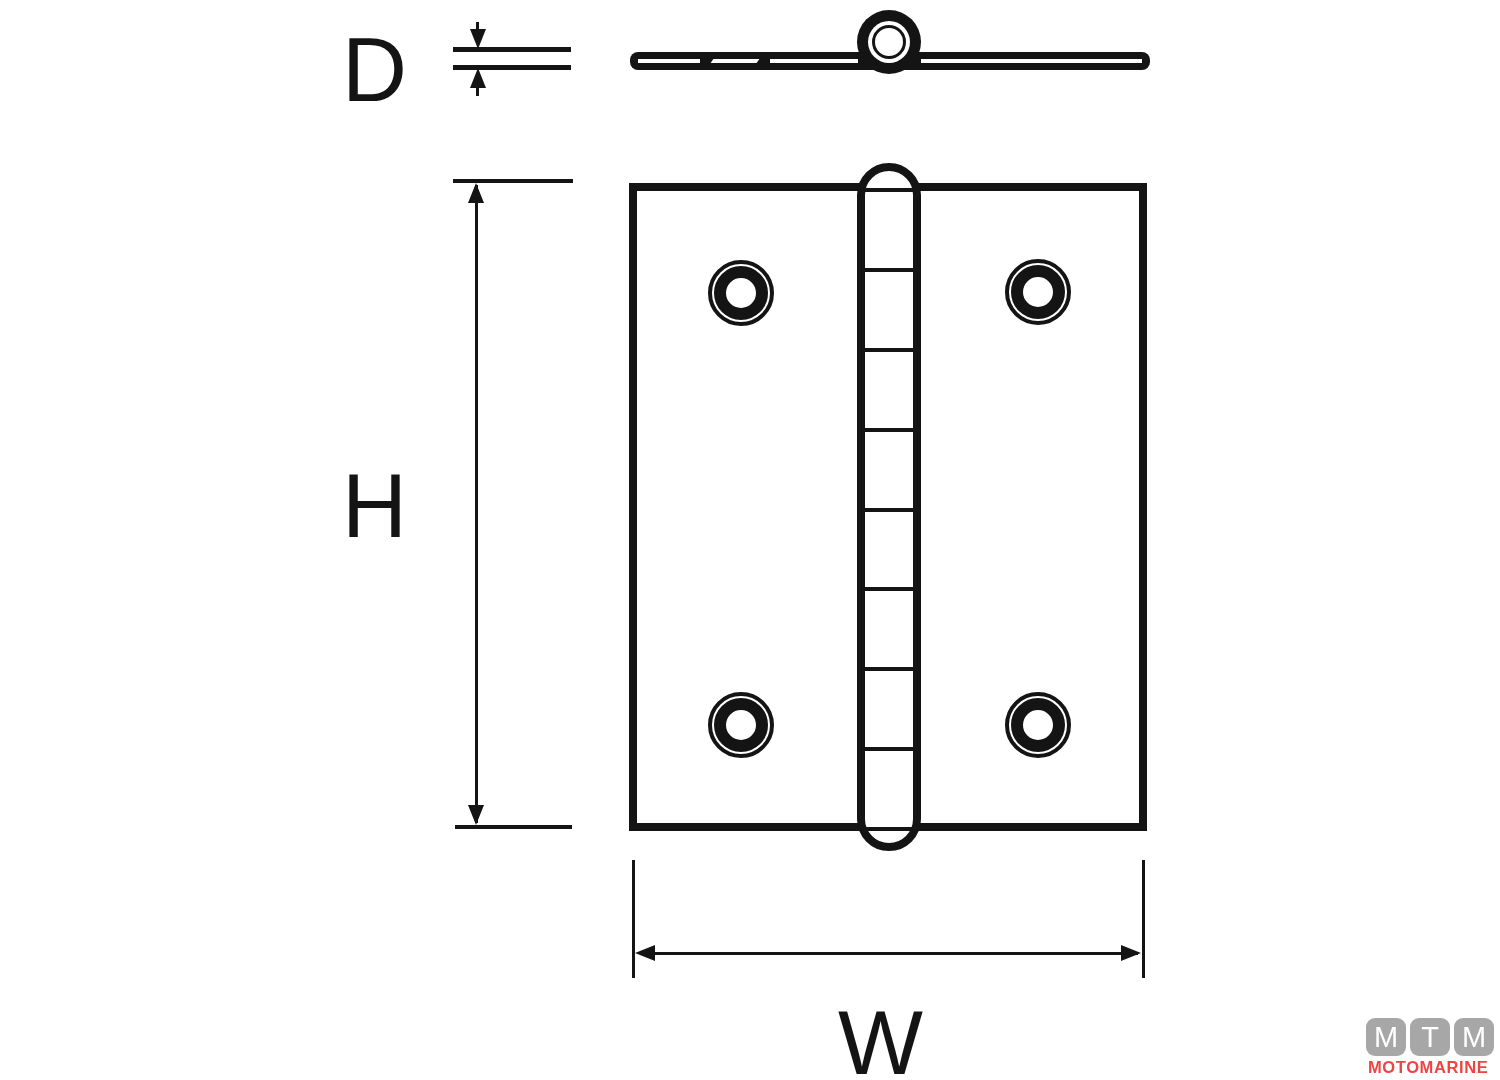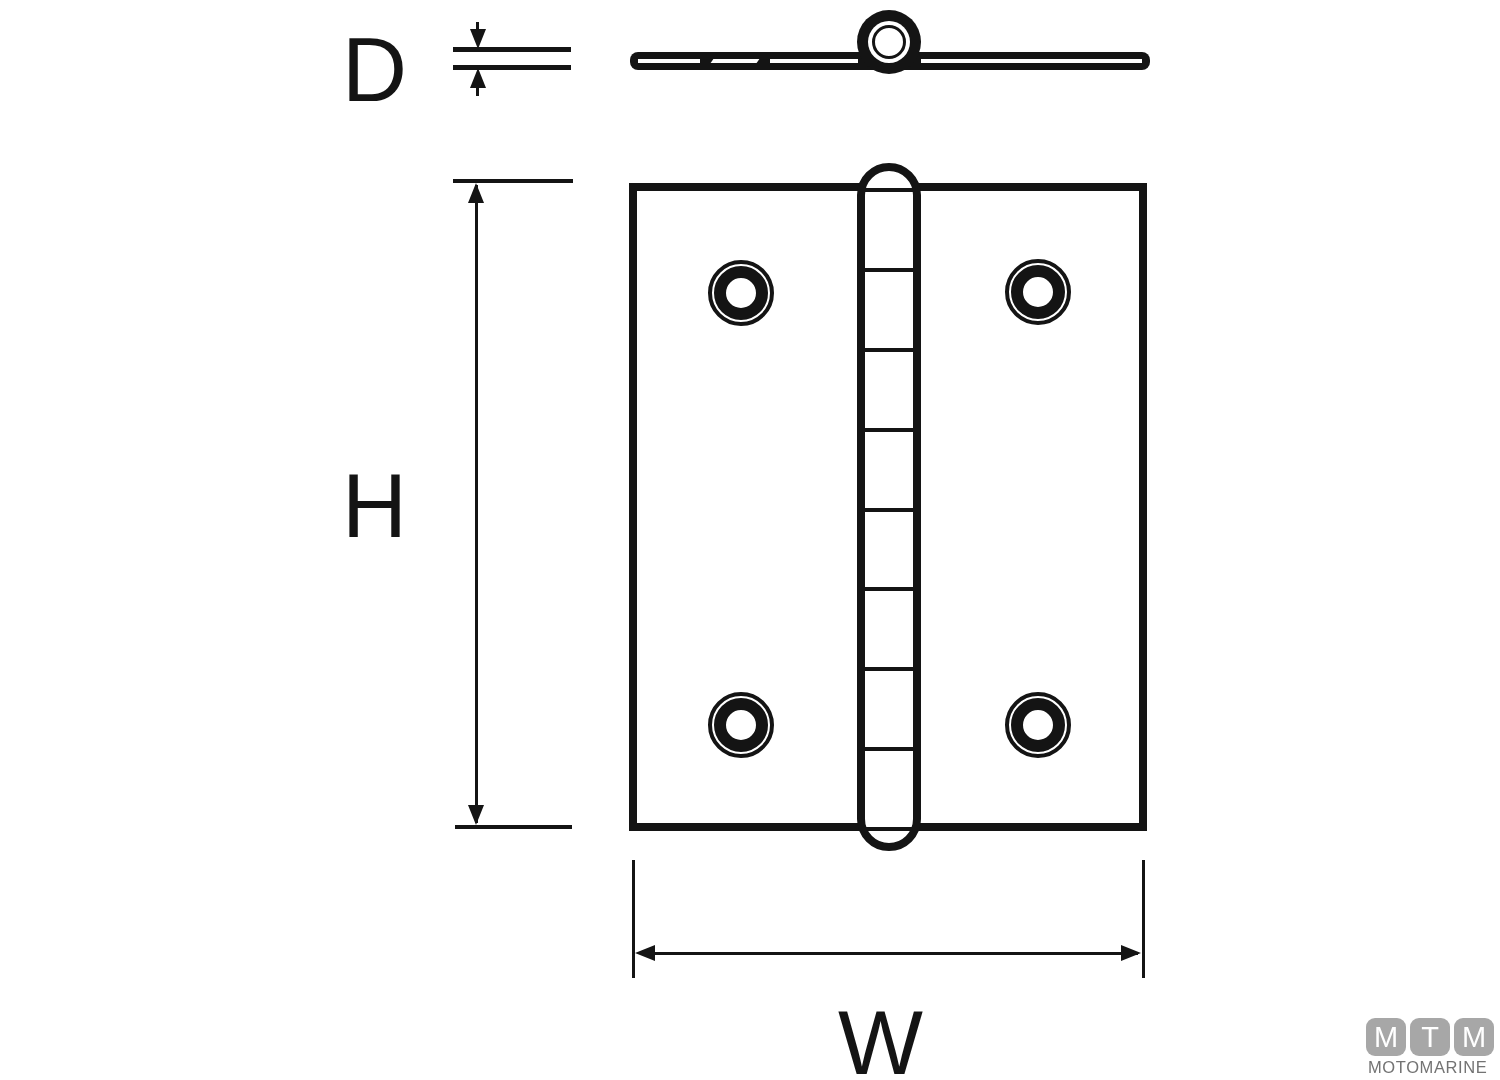--- a/index.html
+++ b/index.html
@@ -130,22 +130,22 @@
     font-size:29px;
     line-height:38px;
     text-align:center;
     font-weight:400;
   }
   .logo-subtitle{
     margin-top:2px;
     padding-left:2px;
     font-size:16.5px;
     letter-spacing:0.6px;
-    color:#737373;
-    font-weight:400;
+    color:#ef4444;
+    font-weight:700;
     white-space:nowrap;
   }
 </style>
 </head>
 <body>
 
 <div class="canvas">
 
   <div class="sv-bar">
     <div class="sv-seg" style="left:8px; width:62px;"></div>

